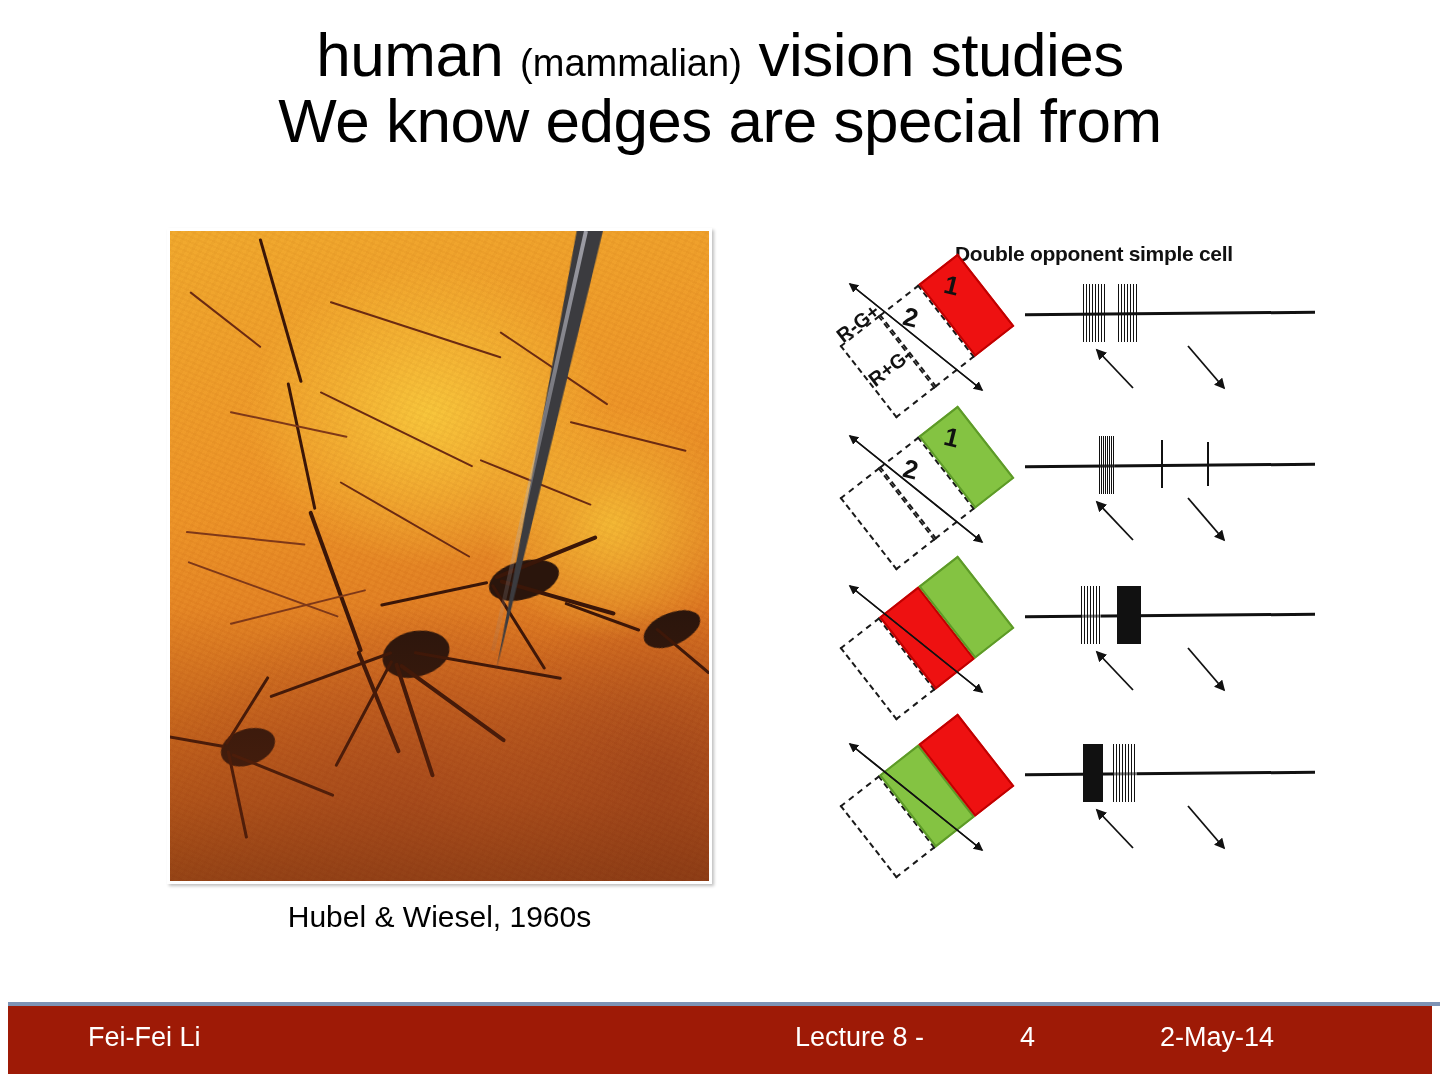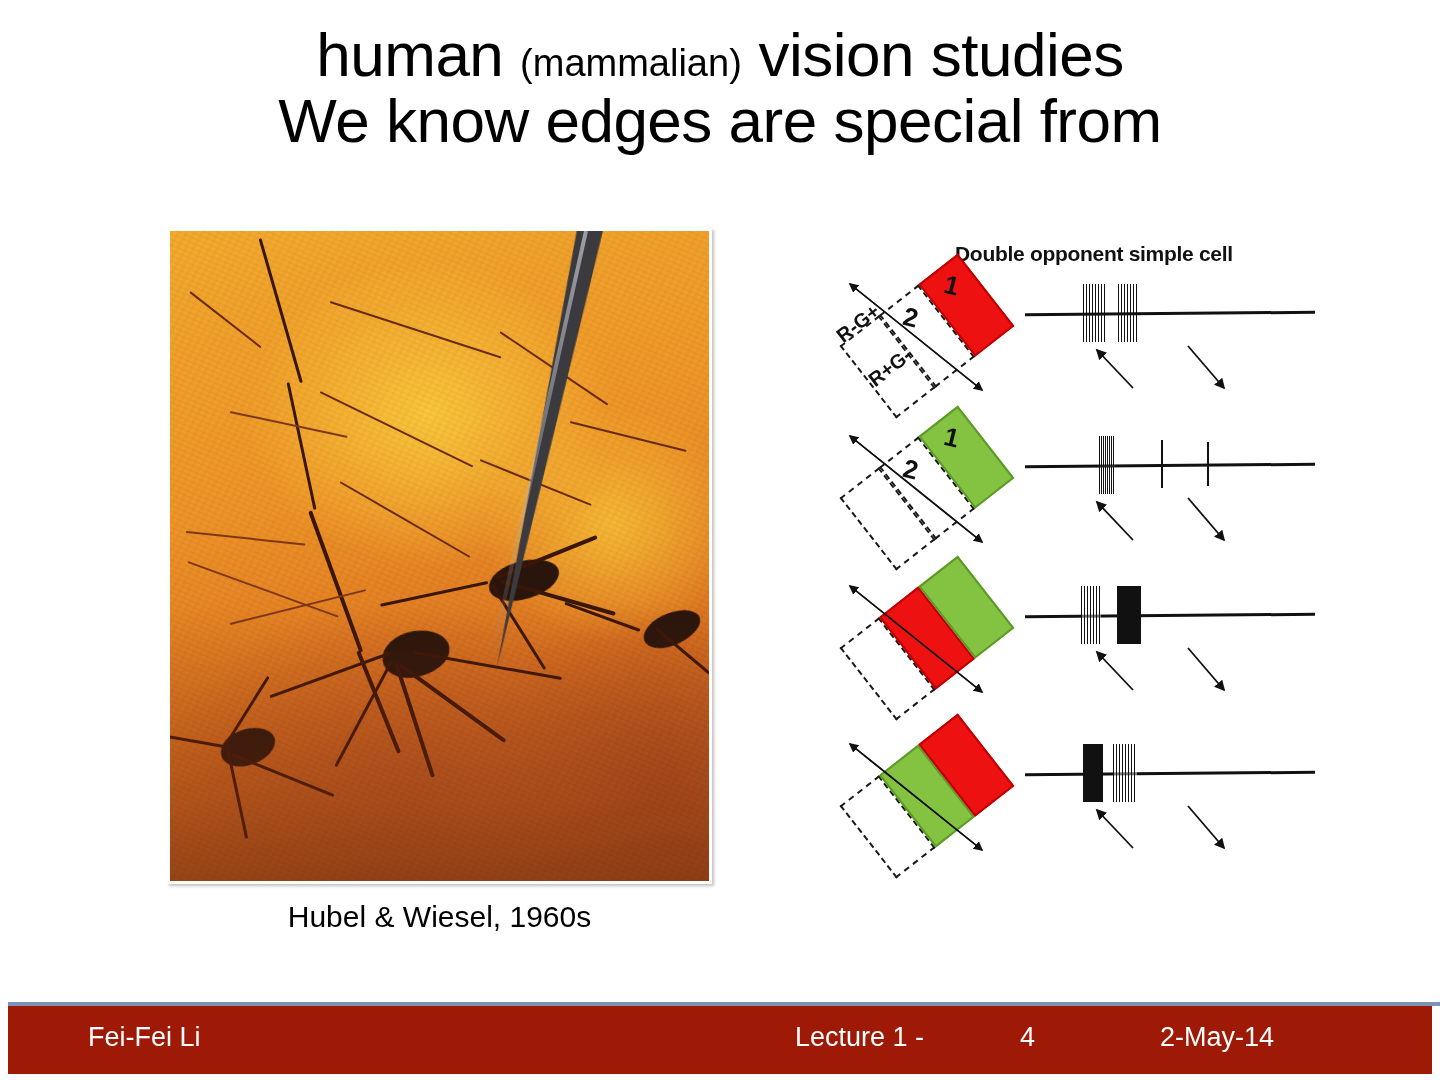--- a/index.html
+++ b/index.html
@@ -461,15 +461,15 @@
         <line x1="108" y1="58" x2="72" y2="20" stroke="#111" stroke-width="1.8" marker-end="url(#ta4)"></line>
         <line x1="163" y1="16" x2="199" y2="58" stroke="#111" stroke-width="1.8" marker-end="url(#ta4)"></line>
       </svg>
     </div>
   </div>
 </div>
 
 <div id="footer-rule"></div>
 <div id="footer-bar"></div>
 <div class="footer-text" id="footer-author">Fei-Fei Li</div>
-<div class="footer-text" id="footer-lecture">Lecture 1 -</div>
+<div class="footer-text" id="footer-lecture">Lecture 8 -</div>
 <div class="footer-text" id="footer-page">4</div>
 <div class="footer-text" id="footer-date">2-May-14</div>
 
 </body></html>

